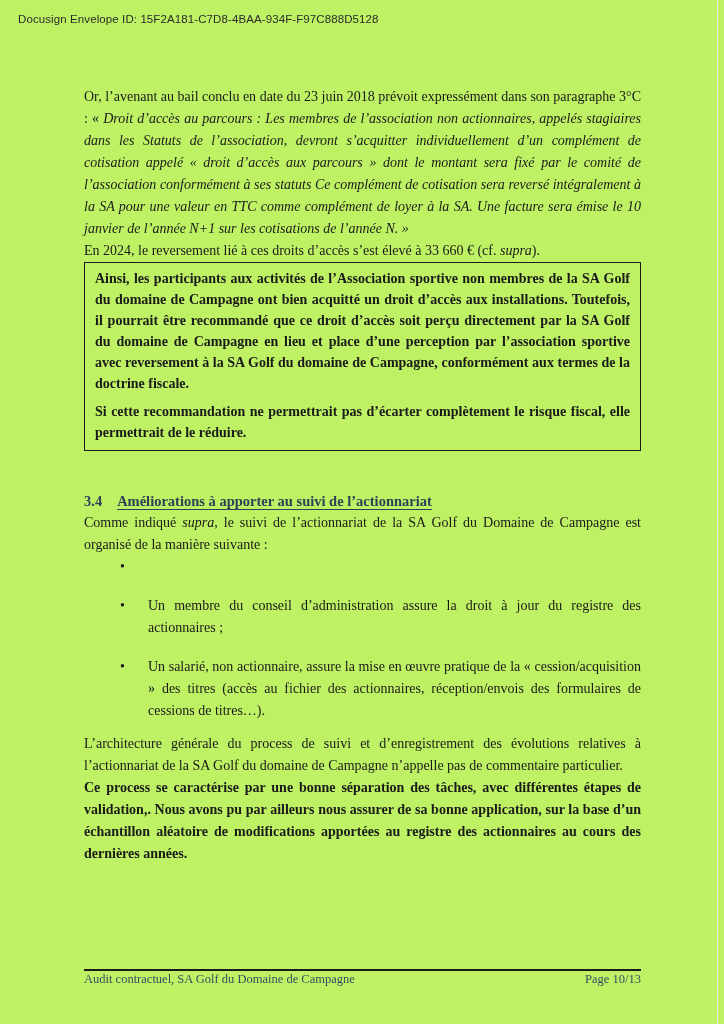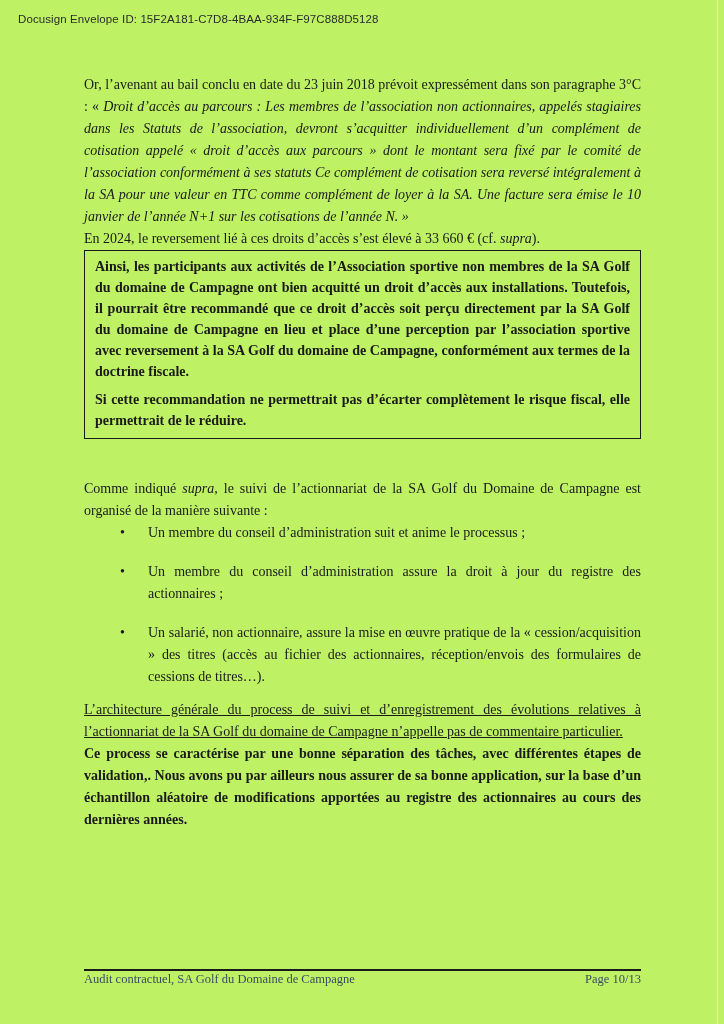--- a/index.html
+++ b/index.html
@@ -5,21 +5,21 @@
   html,body{margin:0;padding:0;background:#ffffff;}
   .page{
     position:relative;width:724px;height:1024px;background:#bef264;overflow:hidden;
     font-family:"Liberation Serif",serif;color:var(--body_text,#1a1a1a);
   }
   .page-edge{position:absolute;top:0;right:6px;width:1px;height:100%;background:#e7e7e7;}
   .docusign{
     position:absolute;top:13px;left:18px;
     font-family:"Liberation Sans",sans-serif;font-size:11.5px;color:#2b2b2b;letter-spacing:.1px;
   }
-  .content{position:absolute;left:84px;top:74px;width:557px;font-size:14px;line-height:22px;}
+  .content{position:absolute;left:84px;top:86px;width:557px;font-size:14px;line-height:22px;}
   .content p{margin:0;}
   .just{text-align:justify;}
   .it{font-style:italic;}
   .p1{margin-bottom:8px;}
   .p2{margin-bottom:11px;}
   .box{
     border:1.5px solid var(--border,#1a1a1a);
     padding:5px 10px 7px 10px;font-weight:bold;line-height:21px;margin-bottom:39px;
   }
   .box .bp1{margin-bottom:7px;}
@@ -28,21 +28,21 @@
     margin-bottom:21px;
   }
   .heading .num{margin-right:15px;}
   .heading .title{text-decoration:underline;text-underline-offset:3px;}
   .p3{margin-bottom:13px;}
   .bullets{margin:0;}
   .bullet-item{display:flex;margin-bottom:17px;}
   .bullet-item.last{margin-bottom:11px;}
   .bullet-glyph{width:28px;margin-left:36px;flex:none;}
   .bullet-text{flex:1;text-align:justify;}
-  .p4{margin-bottom:11px;text-decoration:underline;}
+  .p4{margin-bottom:11px;}
   .p5{font-weight:bold;}
   .footer{
     position:absolute;left:84px;top:969px;width:557px;
     border-top:2px solid var(--border,#1a1a1a);padding-top:1px;
     display:flex;justify-content:space-between;
     font-size:12.5px;color:var(--footer_text,#3a4c61);
   }
 </style>
 </head>
 <body>
@@ -56,27 +56,27 @@
 
     <p class="just p1"><span>Or, l’avenant au bail conclu en date du 23 juin 2018 prévoit expressément dans son paragraphe 3°C : « </span><span class="it">Droit d’accès au parcours : Les membres de l’association non actionnaires, appelés stagiaires dans les Statuts de l’association, devront s’acquitter individuellement d’un complément de cotisation appelé « droit d’accès aux parcours » dont le montant sera fixé par le comité de l’association conformément à ses statuts Ce complément de cotisation sera reversé intégralement à la SA pour une valeur en TTC comme complément de loyer à la SA. Une facture sera émise le 10 janvier de l’année N+1 sur les cotisations de l’année N. »</span></p>
 
     <p class="just p2"><span>En 2024, le reversement lié à ces droits d’accès s’est élevé à 33 660 € (cf. </span><span class="it">supra</span><span>).</span></p>
 
     <div class="box">
       <p class="just bp1">Ainsi, les participants aux activités de l’Association sportive non membres de la SA Golf du domaine de Campagne ont bien acquitté un droit d’accès aux installations. Toutefois, il pourrait être recommandé que ce droit d’accès soit perçu directement par la SA Golf du domaine de Campagne en lieu et place d’une perception par l’association sportive avec reversement à la SA Golf du domaine de Campagne, conformément aux termes de la doctrine fiscale.</p>
       <p class="just">Si cette recommandation ne permettrait pas d’écarter complètement le risque fiscal, elle permettrait de le réduire.</p>
     </div>
 
+    <p class="heading"><span class="num">3.4</span><span class="title">Améliorations à apporter au suivi de l’actionnariat</span></p>
 
     <p class="just p3"><span>Comme indiqué </span><span class="it">supra</span><span>, le suivi de l’actionnariat de la SA Golf du Domaine de Campagne est organisé de la manière suivante :</span></p>
 
     <div class="bullets">
       <div class="bullet-item">
         <span class="bullet-glyph">•</span>
-        <div class="bullet-text">Un membre du conseil d’administration suit et anime le processus ;</div>
       </div>
       <div class="bullet-item">
         <span class="bullet-glyph">•</span>
         <div class="bullet-text">Un membre du conseil d’administration assure la droit à jour du registre des actionnaires ;</div>
       </div>
       <div class="bullet-item last">
         <span class="bullet-glyph">•</span>
         <div class="bullet-text">Un salarié, non actionnaire, assure la mise en œuvre pratique de la « cession/acquisition » des titres (accès au fichier des actionnaires, réception/envois des formulaires de cessions de titres…).</div>
       </div>
     </div>

